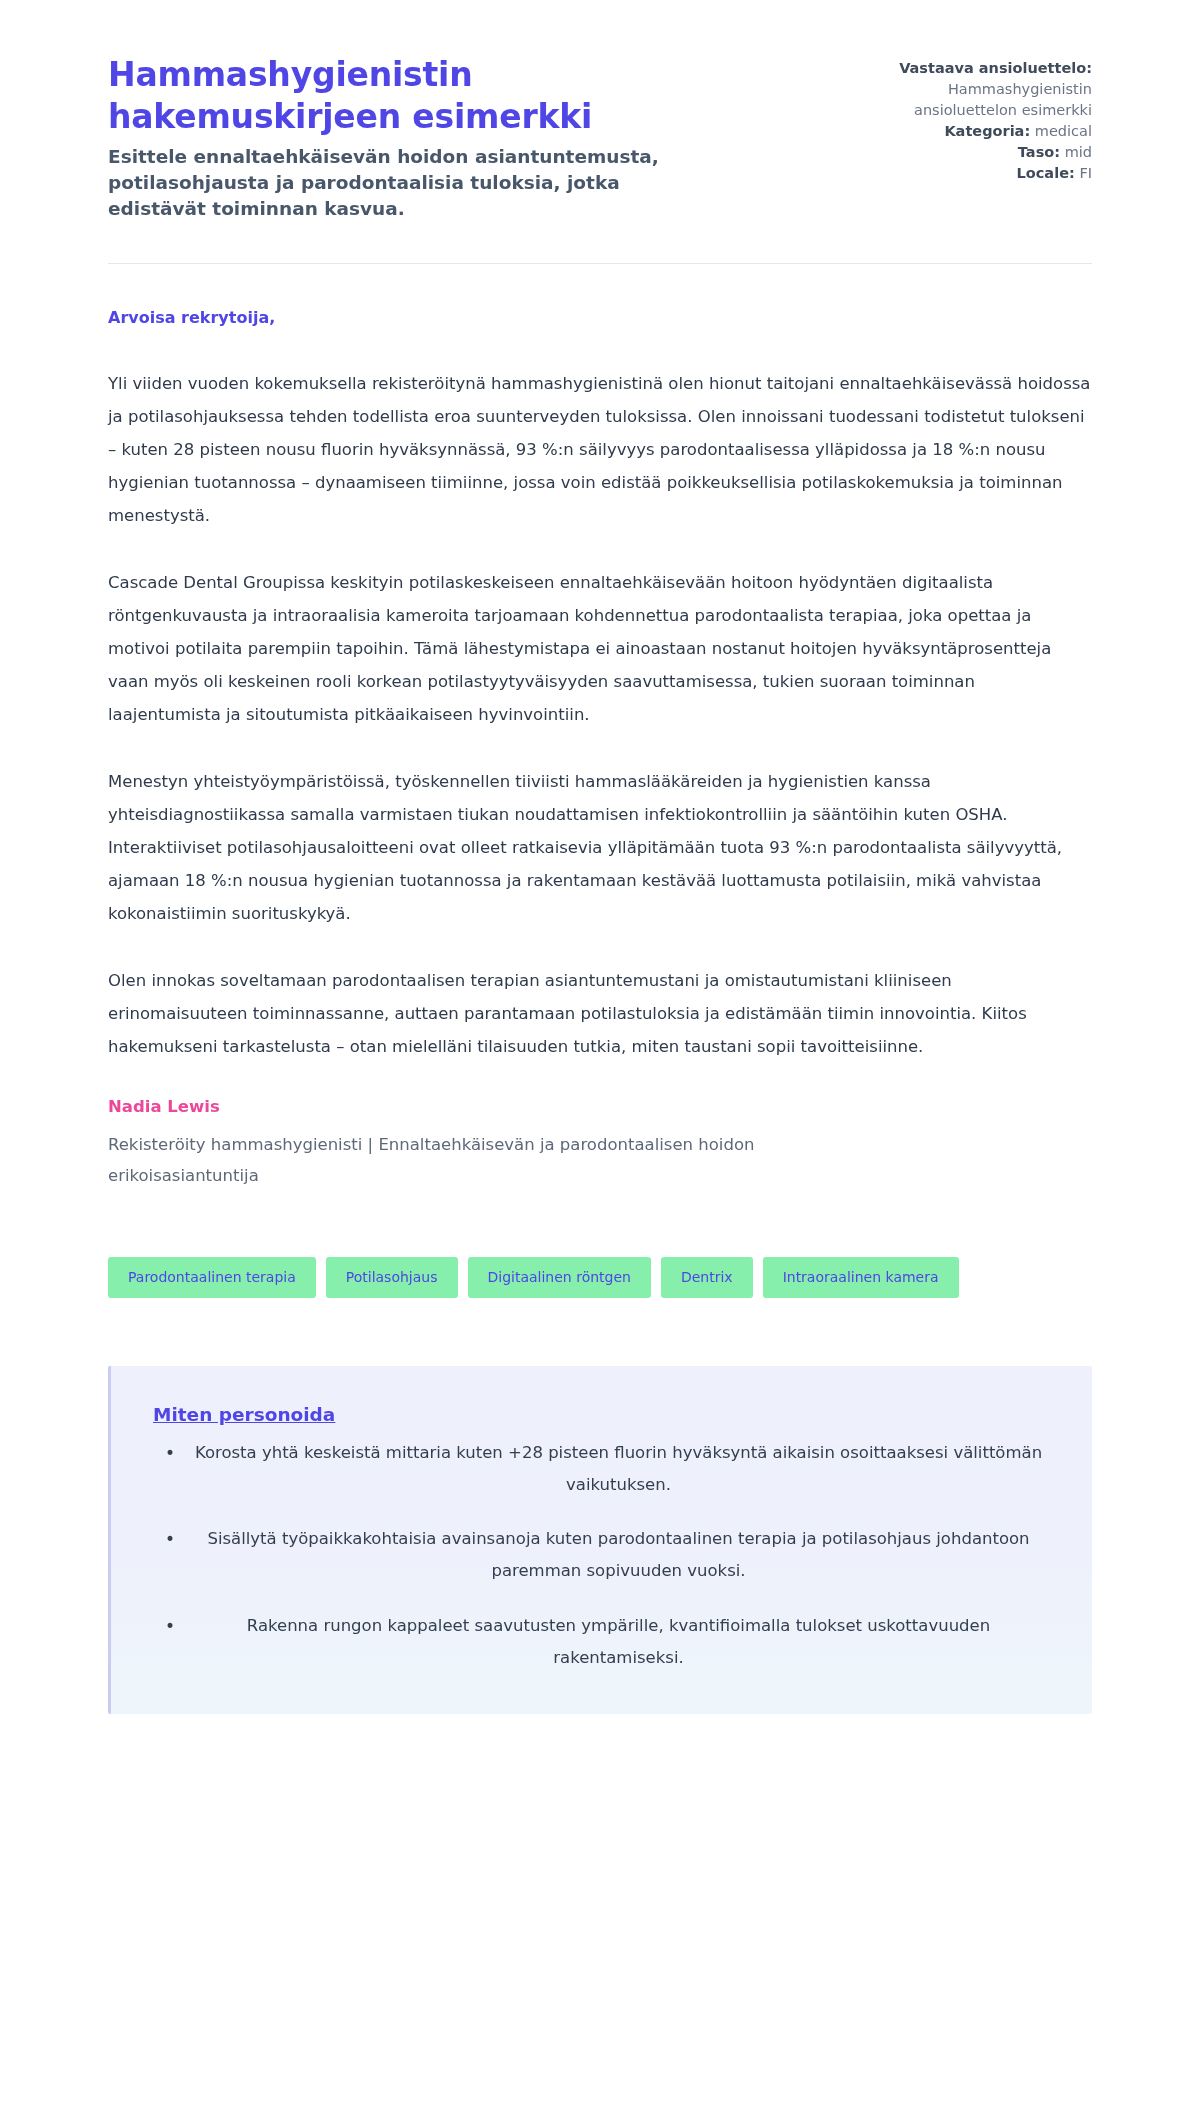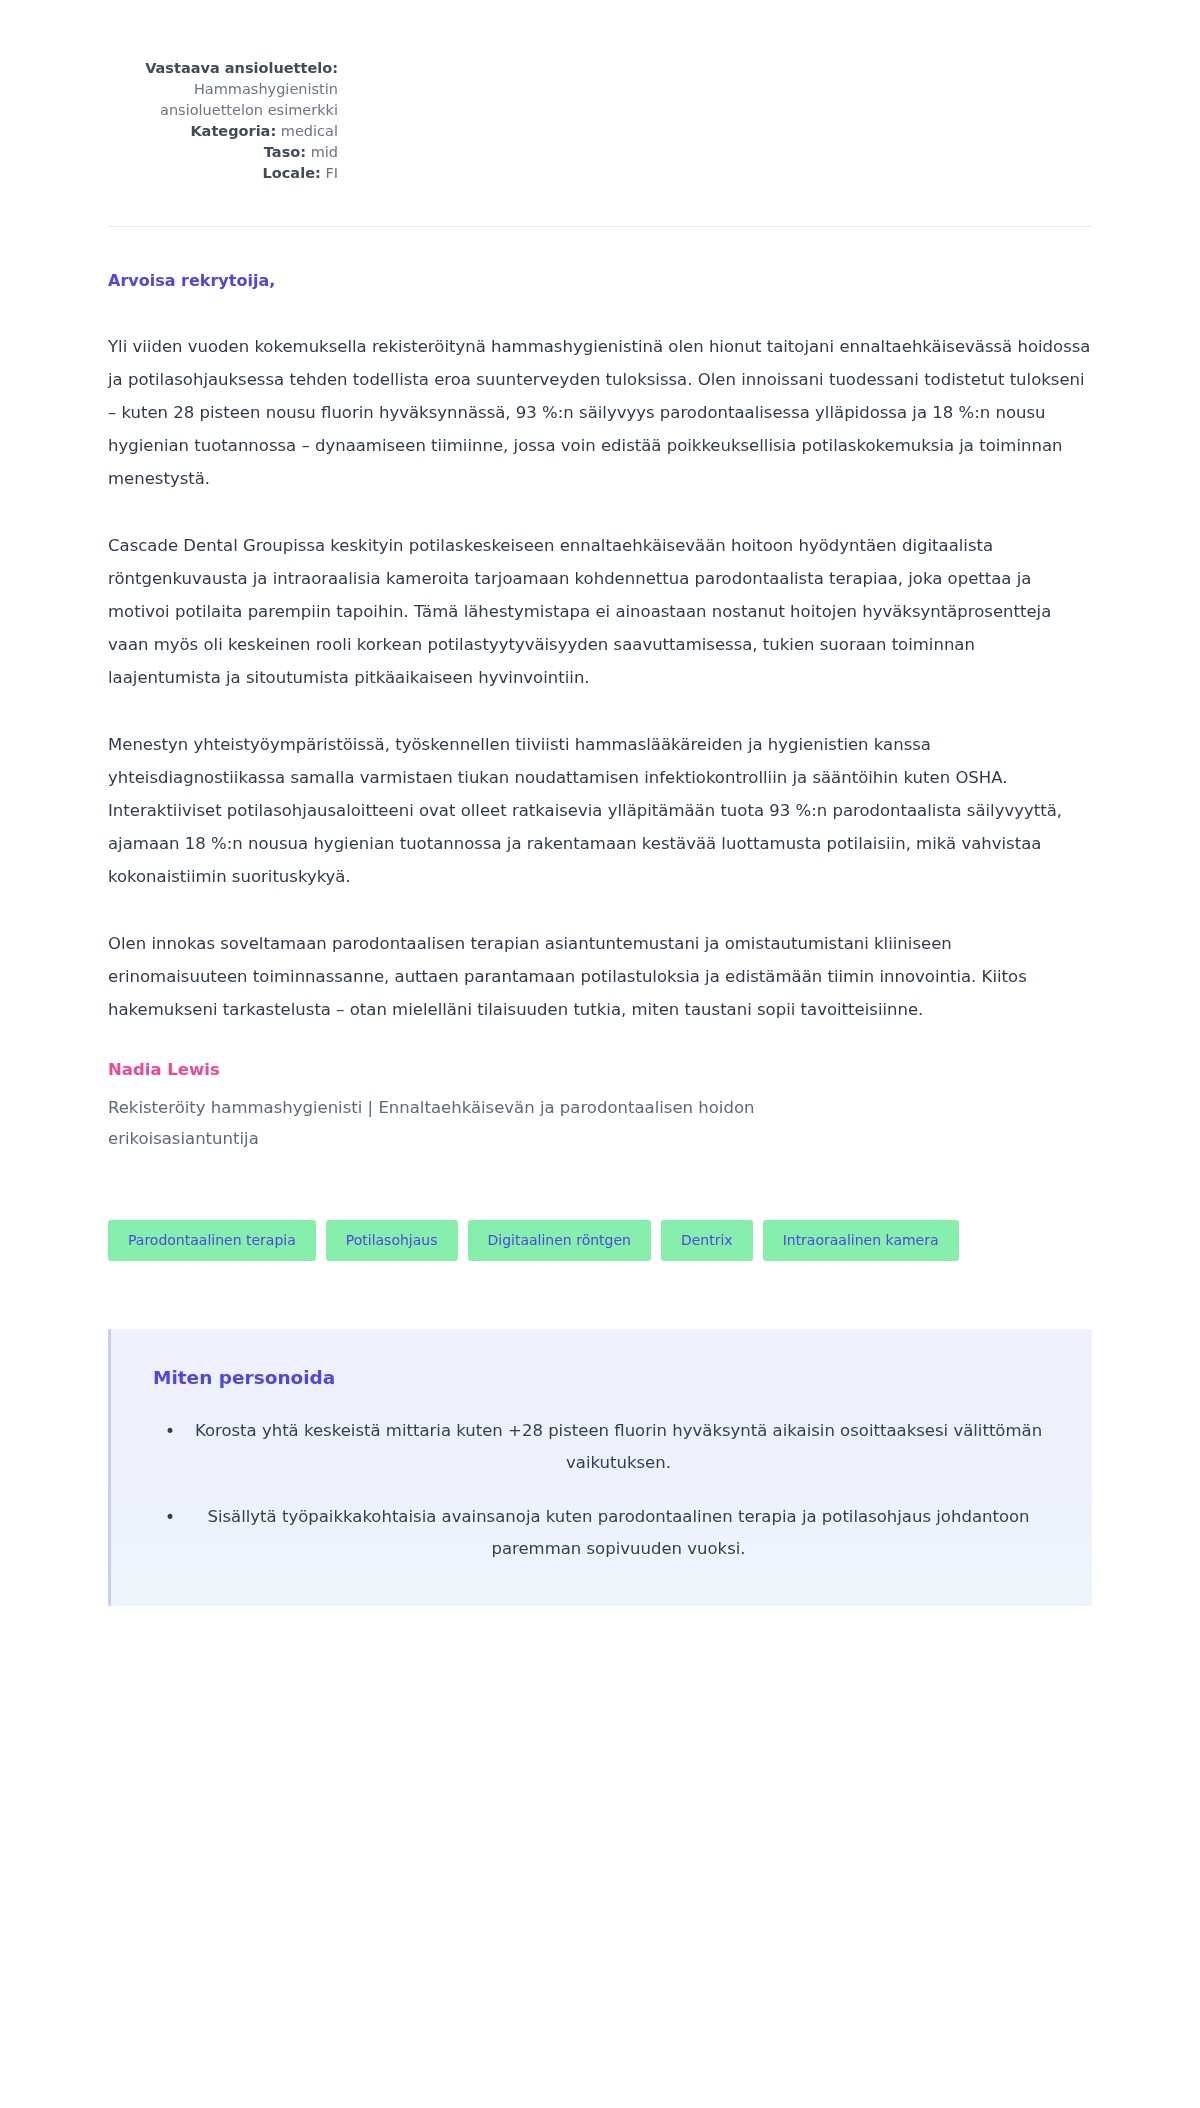--- a/index.html
+++ b/index.html
@@ -121,24 +121,25 @@
 
   
   .callout {
     margin-top: 68px;
     background: linear-gradient(180deg, #eef0fb 0%, #eef1fb 55%, #eef6fb 100%);
     border-left: 3px solid #c9cdf2;
     padding: 38px 42px 40px 42px;
     border-radius: 2px;
   }
   .callout-title {
-    margin: 0 0 27px 0;
+    margin: 0 0 12px 0;
     font-size: 18.5px;
     font-weight: 700;
     color: #4f46e5;
+    text-decoration: underline;
   }
   .callout-list {
     margin: 0;
     padding: 0 0 0 26px;
     list-style: none;
   }
   .callout-list li {
     position: relative;
     font-size: 16.5px;
     line-height: 1.95;
@@ -156,20 +157,24 @@
     color: #333e4f;
     font-size: 17px;
   }
 </style>
 </head>
 <body>
 
 <div class="page">
 
   <div class="header">
+    <div class="header-left">
+      <h1 class="doc-title">Hammashygienistin hakemuskirjeen esimerkki</h1>
+      <p class="doc-subtitle">Esittele ennaltaehkäisevän hoidon asiantuntemusta, potilasohjausta ja parodontaalisia tuloksia, jotka edistävät toiminnan kasvua.</p>
+    </div>
     <div class="header-meta">
       <div class="meta-row">
         <span class="meta-label">Vastaava ansioluettelo:</span>
         <span class="meta-block-value">Hammashygienistin ansioluettelon esimerkki</span>
       </div>
       <div class="meta-row">
         <span class="meta-label">Kategoria:</span>
         <span class="meta-value">medical</span>
       </div>
       <div class="meta-row">
@@ -204,16 +209,17 @@
     <span class="tag">Digitaalinen röntgen</span>
     <span class="tag">Dentrix</span>
     <span class="tag">Intraoraalinen kamera</span>
   </div>
 
   <div class="callout">
     <h2 class="callout-title">Miten personoida</h2>
     <ul class="callout-list">
       <li>Korosta yhtä keskeistä mittaria kuten +28 pisteen fluorin hyväksyntä aikaisin osoittaaksesi välittömän vaikutuksen.</li>
       <li>Sisällytä työpaikkakohtaisia avainsanoja kuten parodontaalinen terapia ja potilasohjaus johdantoon paremman sopivuuden vuoksi.</li>
+      <li>Rakenna rungon kappaleet saavutusten ympärille, kvantifioimalla tulokset uskottavuuden rakentamiseksi.</li>
     </ul>
   </div>
 
 </div>
 
 </body></html>

